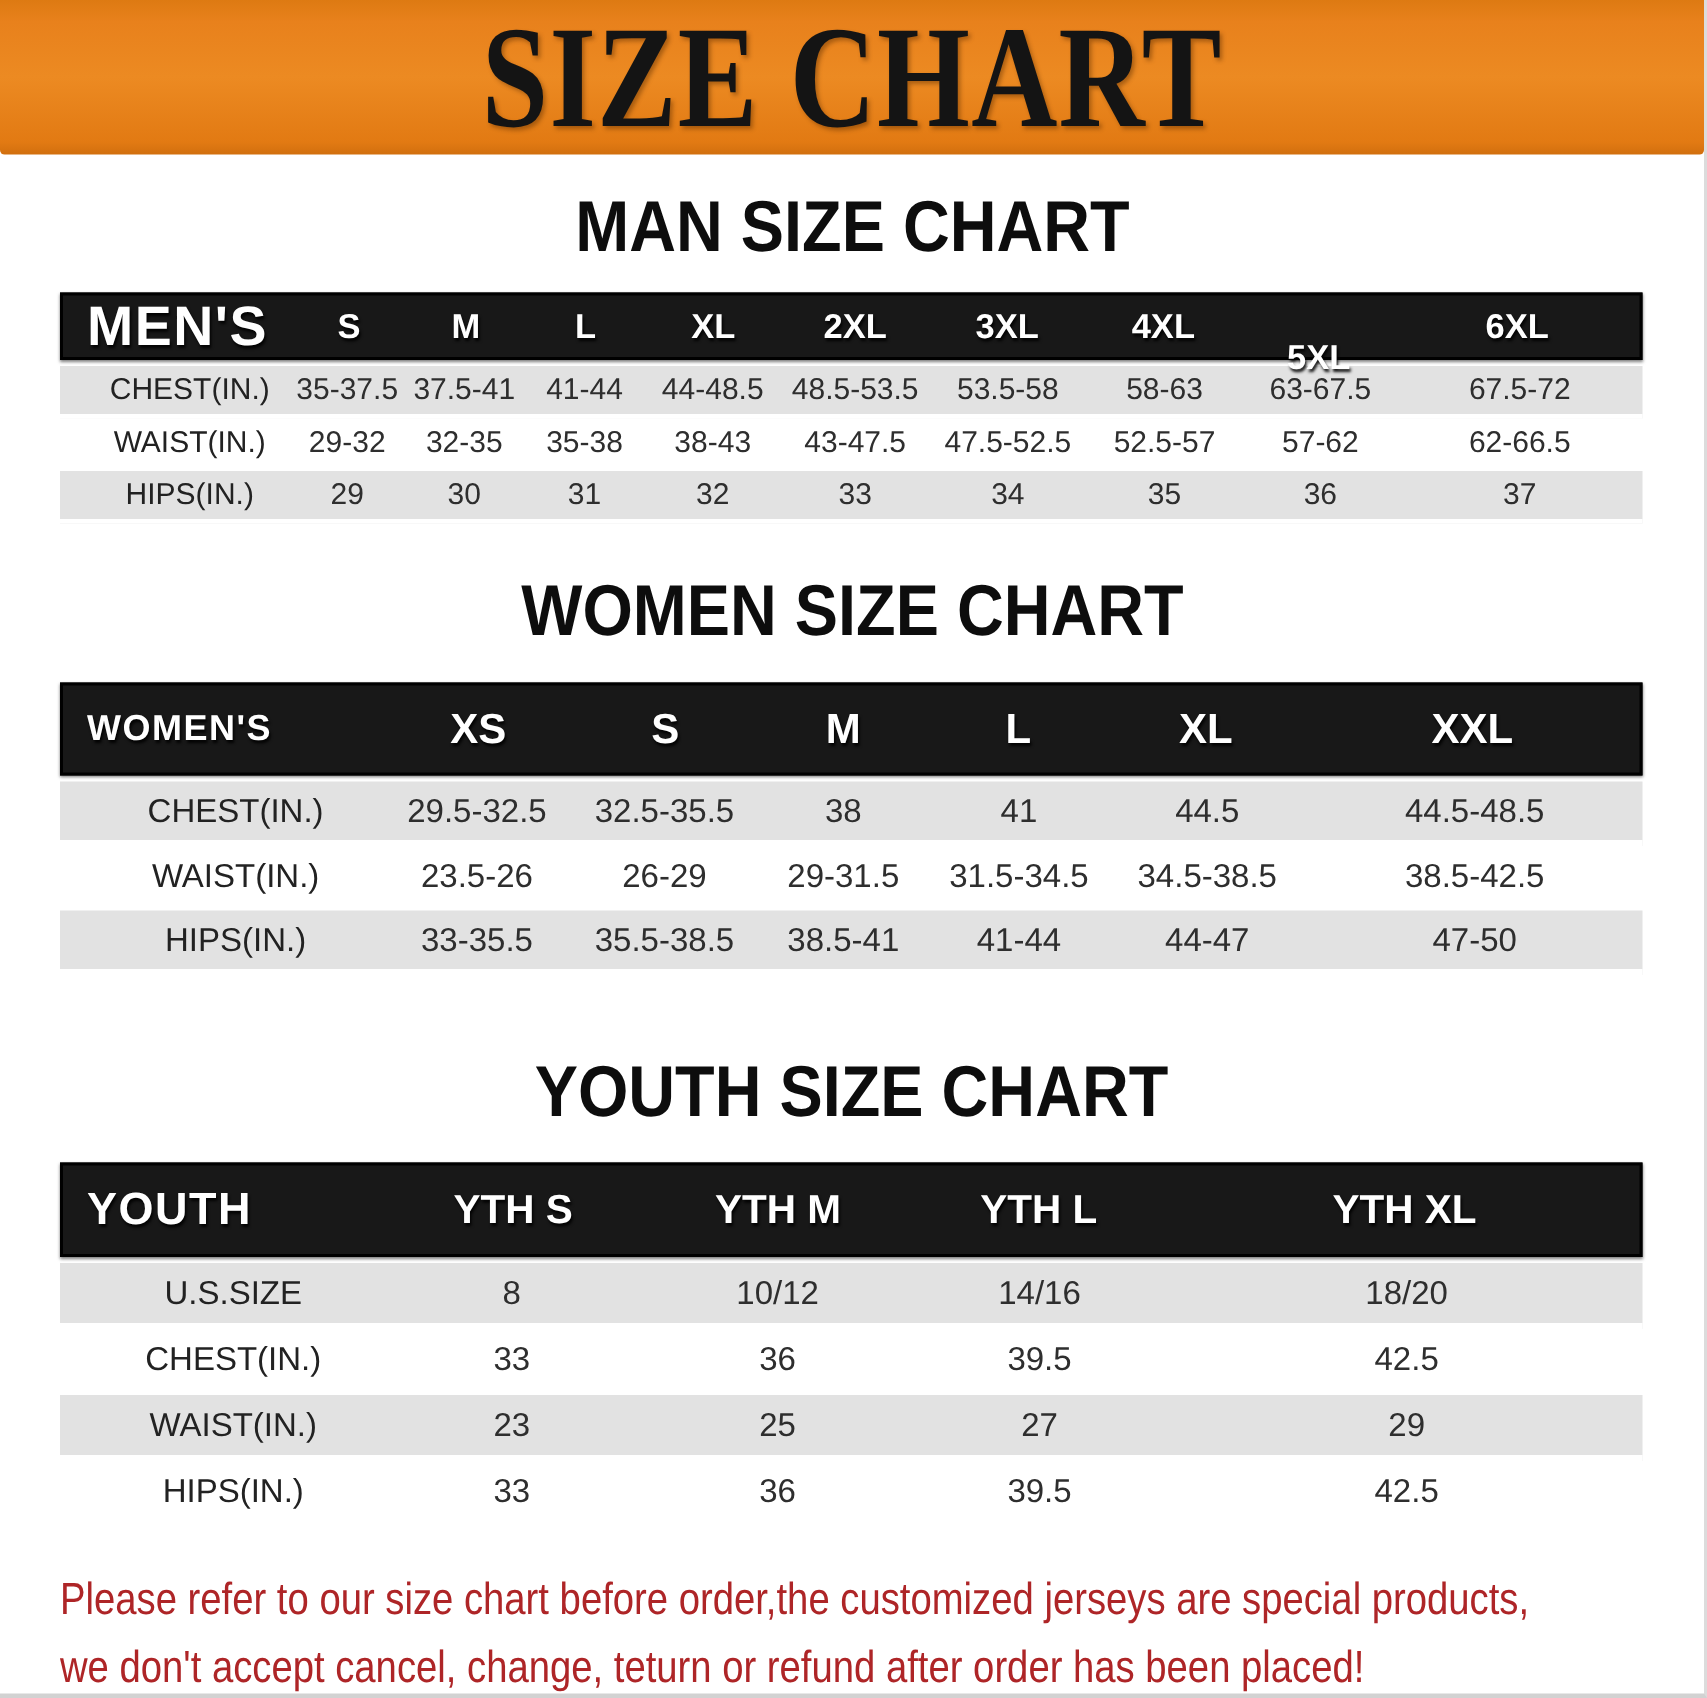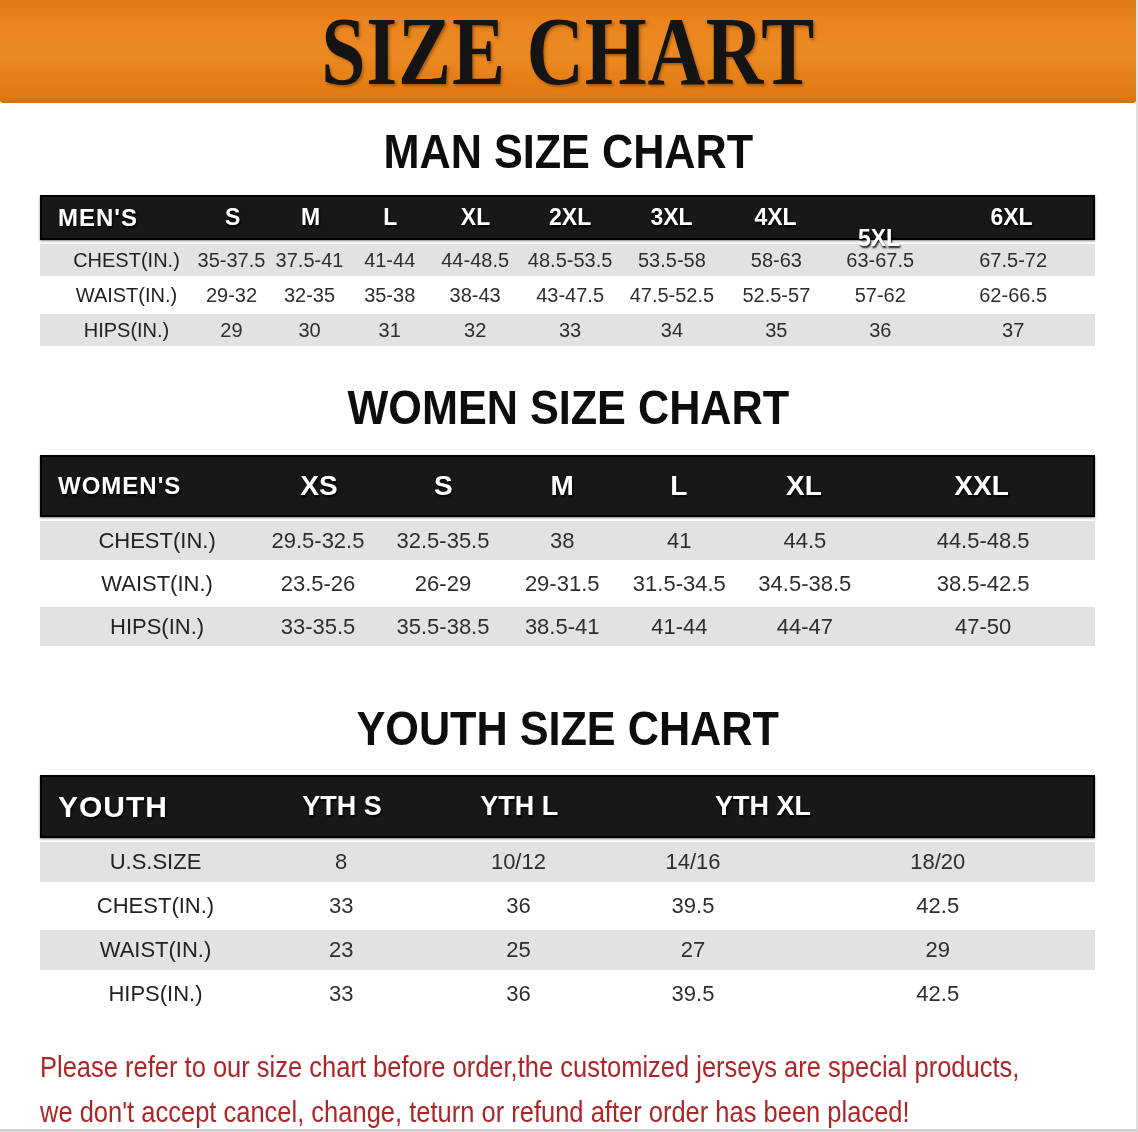--- a/index.html
+++ b/index.html
@@ -92,21 +92,21 @@
     padding-left: 16px;
     font-weight: 700;
     letter-spacing: 1px;
   }
   .row-label { font-weight: 400; color: #222222; padding-left: 20px; }
 
   
   .sec-0 { margin-top: 24px; }
   .sec-0 .size-table { margin-top: 20px; }
   .sec-0 .t-head { height: 45px; font-size: 23px; font-weight: 700; }
-  .sec-0 .t-head .label-cell { font-size: 24px; }
+  .sec-0 .t-head .label-cell { font-size: 37px; }
   .sec-0 .t-row { height: 35px; font-size: 20px; }
 
   
   .sec-1 { margin-top: 34px; }
   .sec-1 .size-table { margin-top: 24px; }
   .sec-1 .t-head { height: 62px; font-size: 28px; font-weight: 700; }
   .sec-1 .t-head .label-cell { font-size: 24px; }
   .sec-1 .t-row { height: 43px; font-size: 22px; border-bottom-width: 4px; }
 
   
@@ -243,20 +243,21 @@
         </div>
       </div>
       <div class="section sec-2">
         <div class="section-heading">
           <span class="condensed">YOUTH SIZE CHART</span>
         </div>
         <div class="size-table">
           <div class="t-head">
             <div class="cell label-cell" style="width: 20%;">YOUTH</div>
             <div class="cell" style="width: 17.1%;">YTH S</div>
+            <div class="cell" style="width: 16.5%;">YTH M</div>
             <div class="cell" style="width: 16.6%;">YTH L</div>
             <div class="cell" style="width: 29.8%;">YTH XL</div>
           </div>
           <div class="t-row gray">
             <div class="cell row-label" style="width: 20%;">U.S.SIZE</div>
             <div class="cell" style="width: 17.1%;">8</div>
             <div class="cell" style="width: 16.5%;">10/12</div>
             <div class="cell" style="width: 16.6%;">14/16</div>
             <div class="cell" style="width: 29.8%;">18/20</div>
           </div>

